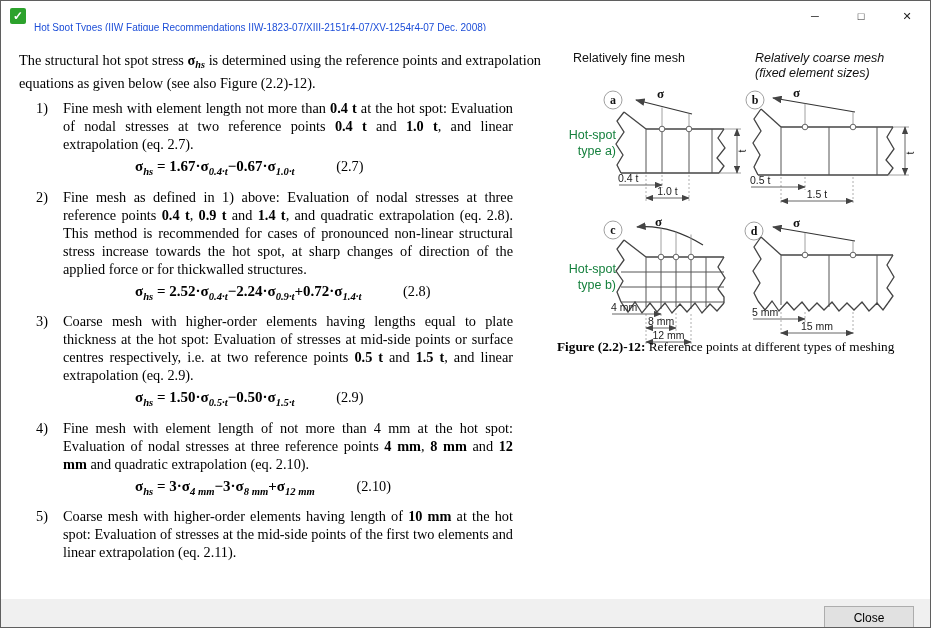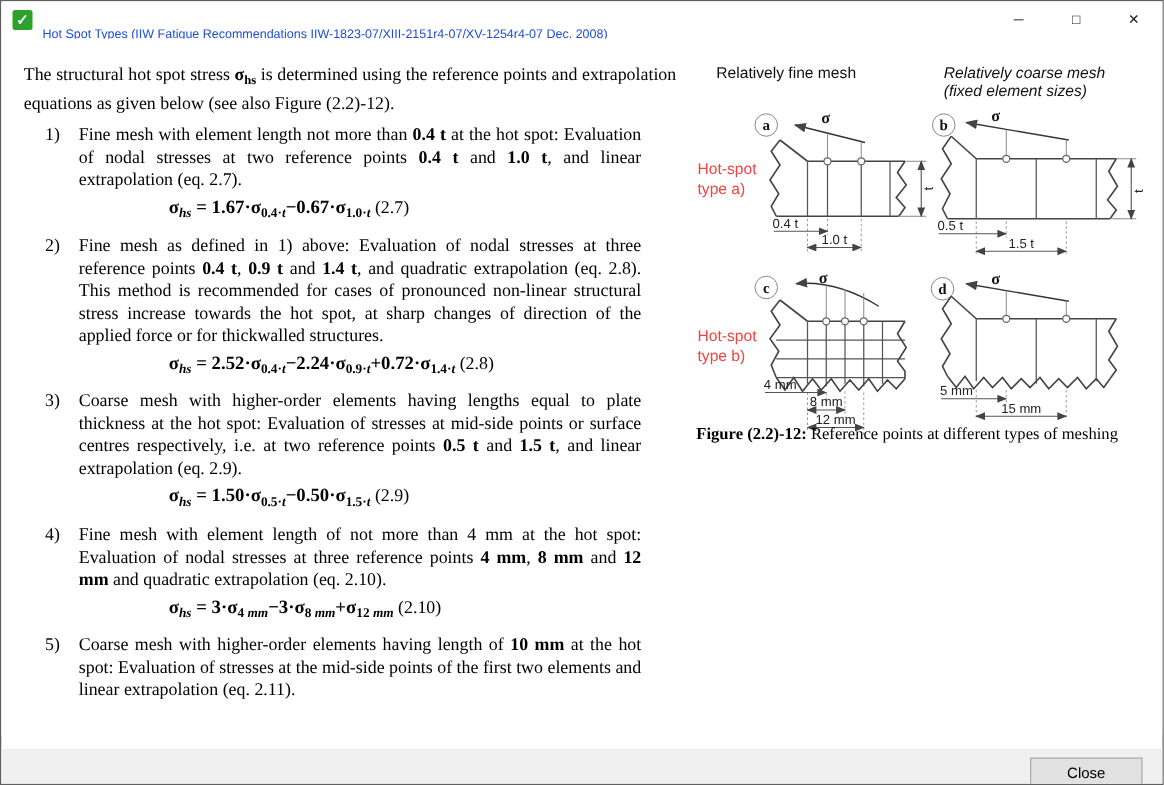--- a/index.html
+++ b/index.html
@@ -17,28 +17,28 @@
   
   .content{position:absolute;left:0;top:30px;right:0;bottom:39px;background:#fff;overflow:hidden;}
   .doc{position:absolute;left:0;top:0;width:548px;padding:20px 0 0 18px;box-sizing:border-box;
        font-family:"Liberation Serif",serif;font-size:14.3px;line-height:18px;color:#000;}
   .intro{text-align:justify;width:522px;}
   .item{display:flex;margin-top:7px;padding-left:17px;padding-right:36px;}
   .item .num{flex:0 0 27px;}
   .item .itxt{flex:1;text-align:justify;}
   .eq-row{margin:4px 0 6px 116px;white-space:nowrap;}
   .eq{font-weight:bold;font-size:15px;}
-  .eq-num{font-size:14.3px;}
+  .eq-num{margin-left:38px;font-size:14.3px;}
   .b{font-weight:bold;}
   .i{font-style:italic;}
-  .sub{font-size:71%;vertical-align:-0.33em;}
+  .sub{font-size:71%;vertical-align:-0.33em;font-style:italic;}
   
   .fig-header{position:absolute;top:20px;width:172px;text-align:left;font-size:12.5px;line-height:15px;color:#111;}
   .fh1{left:572px;} .fh2{left:754px;font-style:italic;}
-  .row-label{position:absolute;left:557px;width:58px;font-size:12.5px;line-height:16px;color:#ef4444;}
+  .row-label{position:absolute;left:557px;width:58px;font-size:12.5px;line-height:16px;color:#15803d;text-align:right;}
   .rl1{top:96px;} .rl2{top:230px;}
   .panel{position:absolute;}
   .pa{left:590px;top:56px;} .pb{left:740px;top:56px;}
   .pc{left:590px;top:186px;} .pd{left:740px;top:186px;}
   .fig-caption{position:absolute;left:556px;top:308px;width:372px;
                font-family:"Liberation Serif",serif;font-size:13.3px;color:#000;}
   
   svg .edge{stroke:#444;stroke-width:1.3;fill:none;}
   svg .mesh{stroke:#555;stroke-width:1;fill:none;}
   svg .thin{stroke:#888;stroke-width:0.8;fill:none;}

